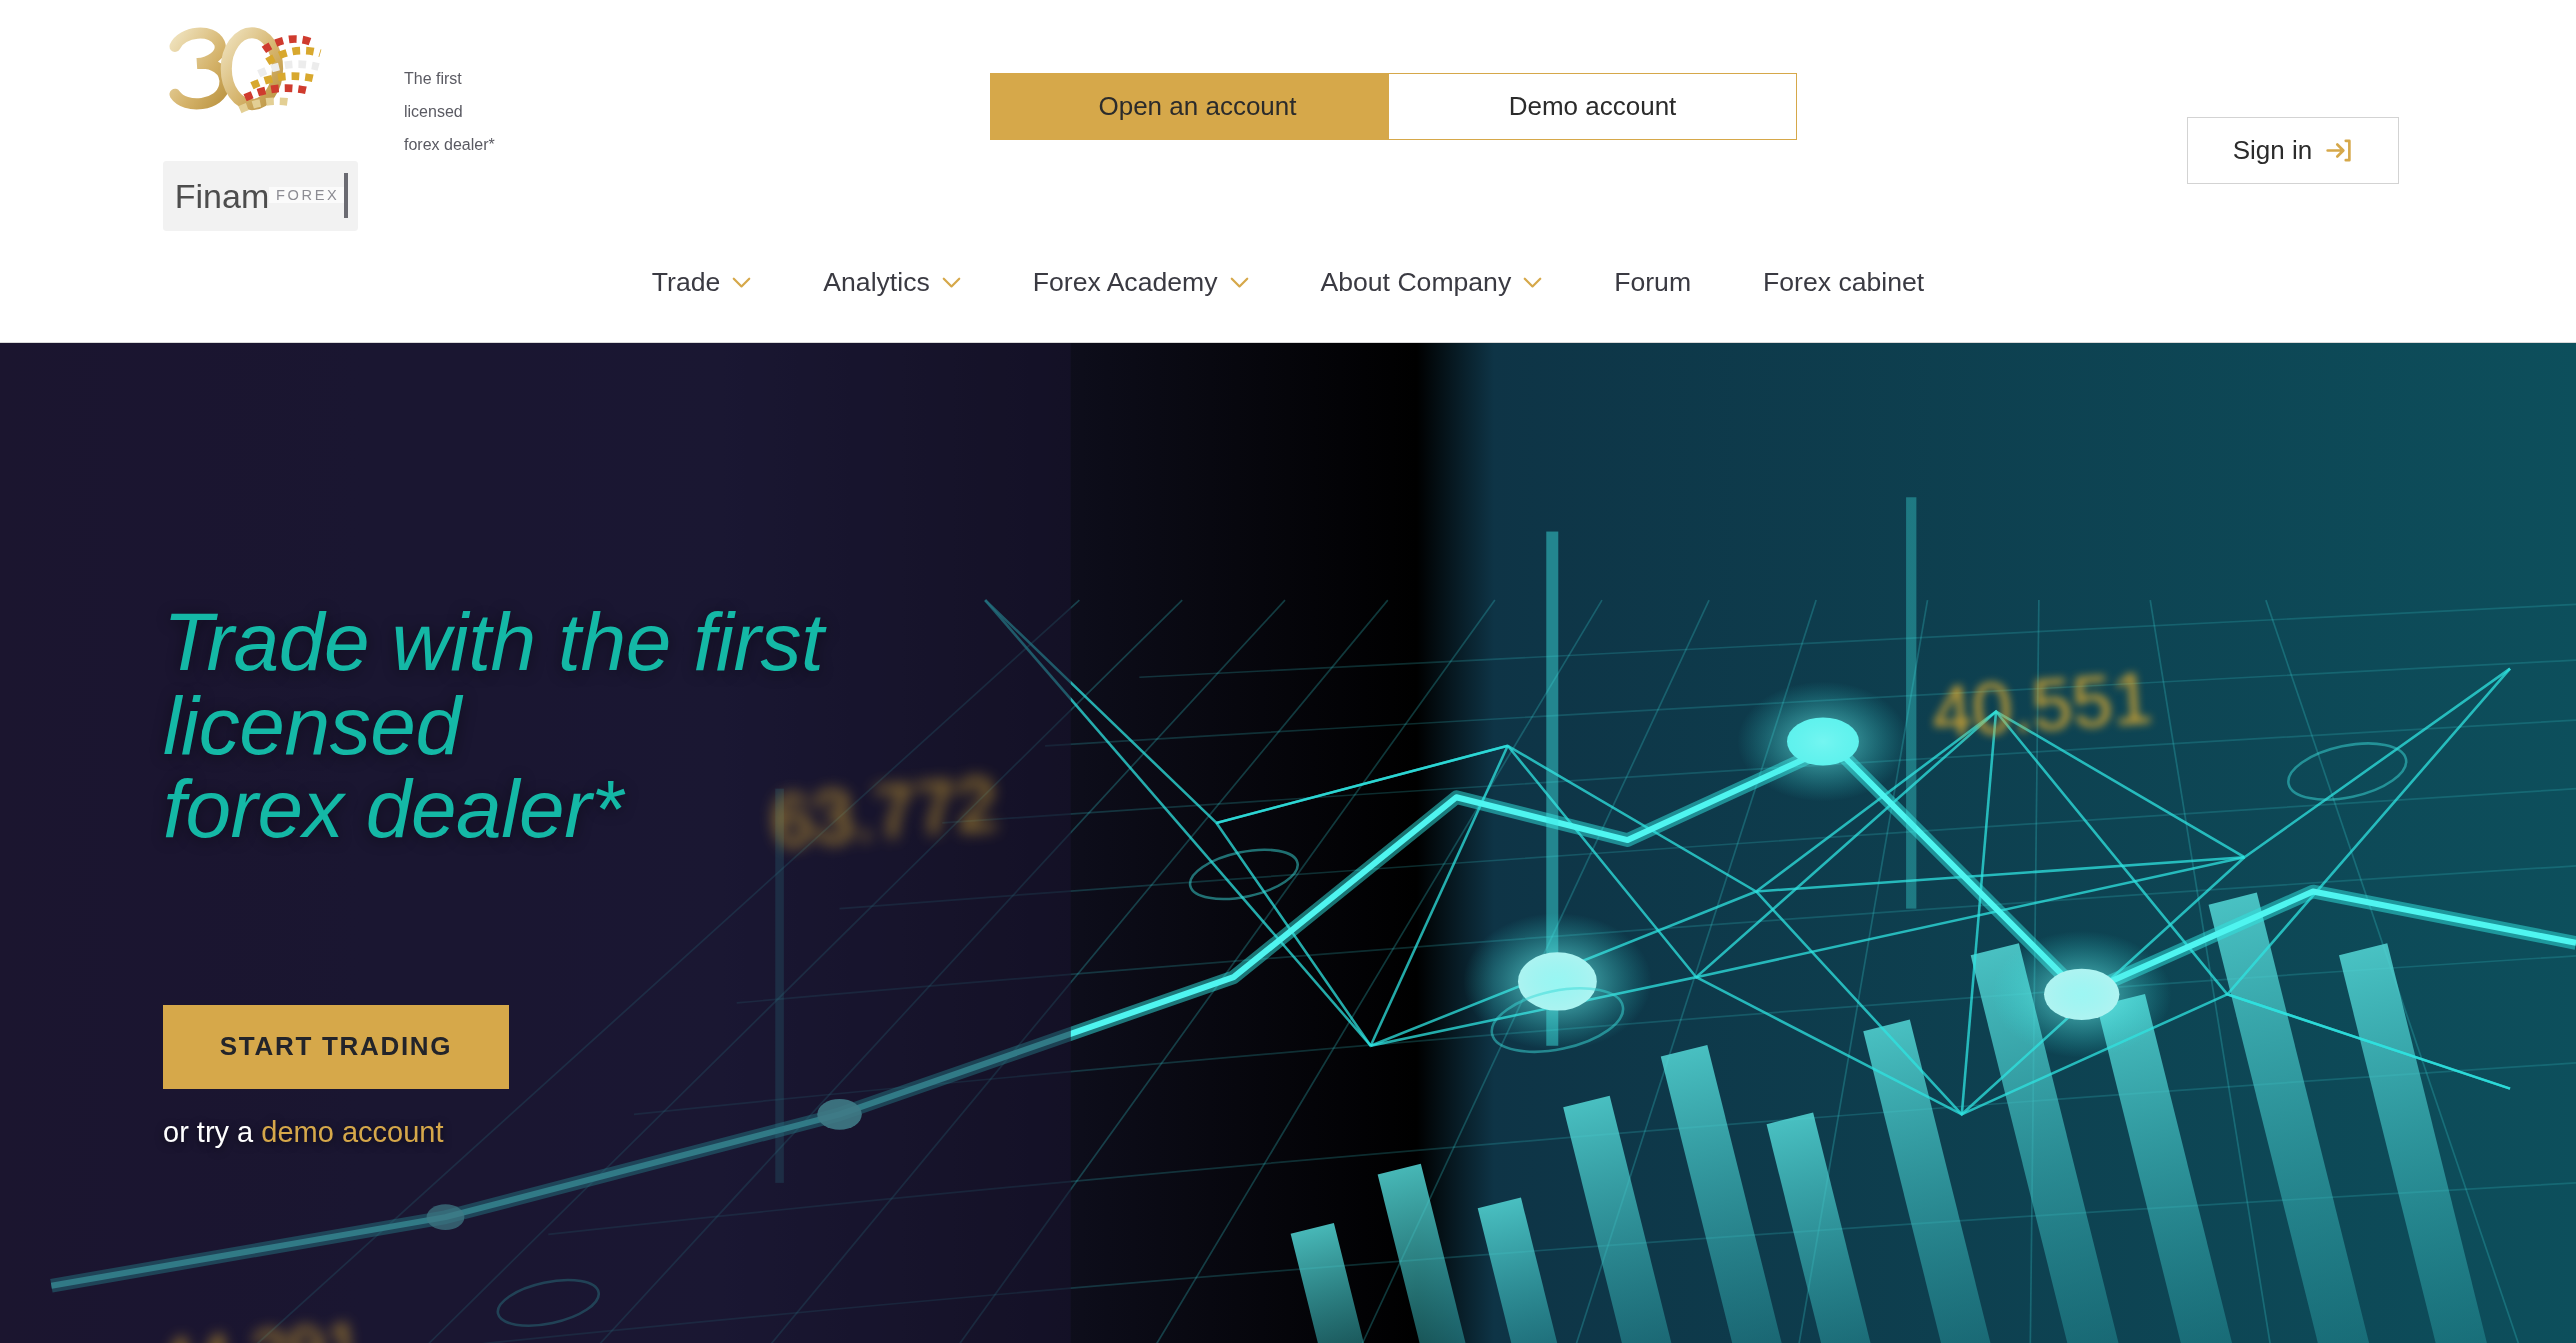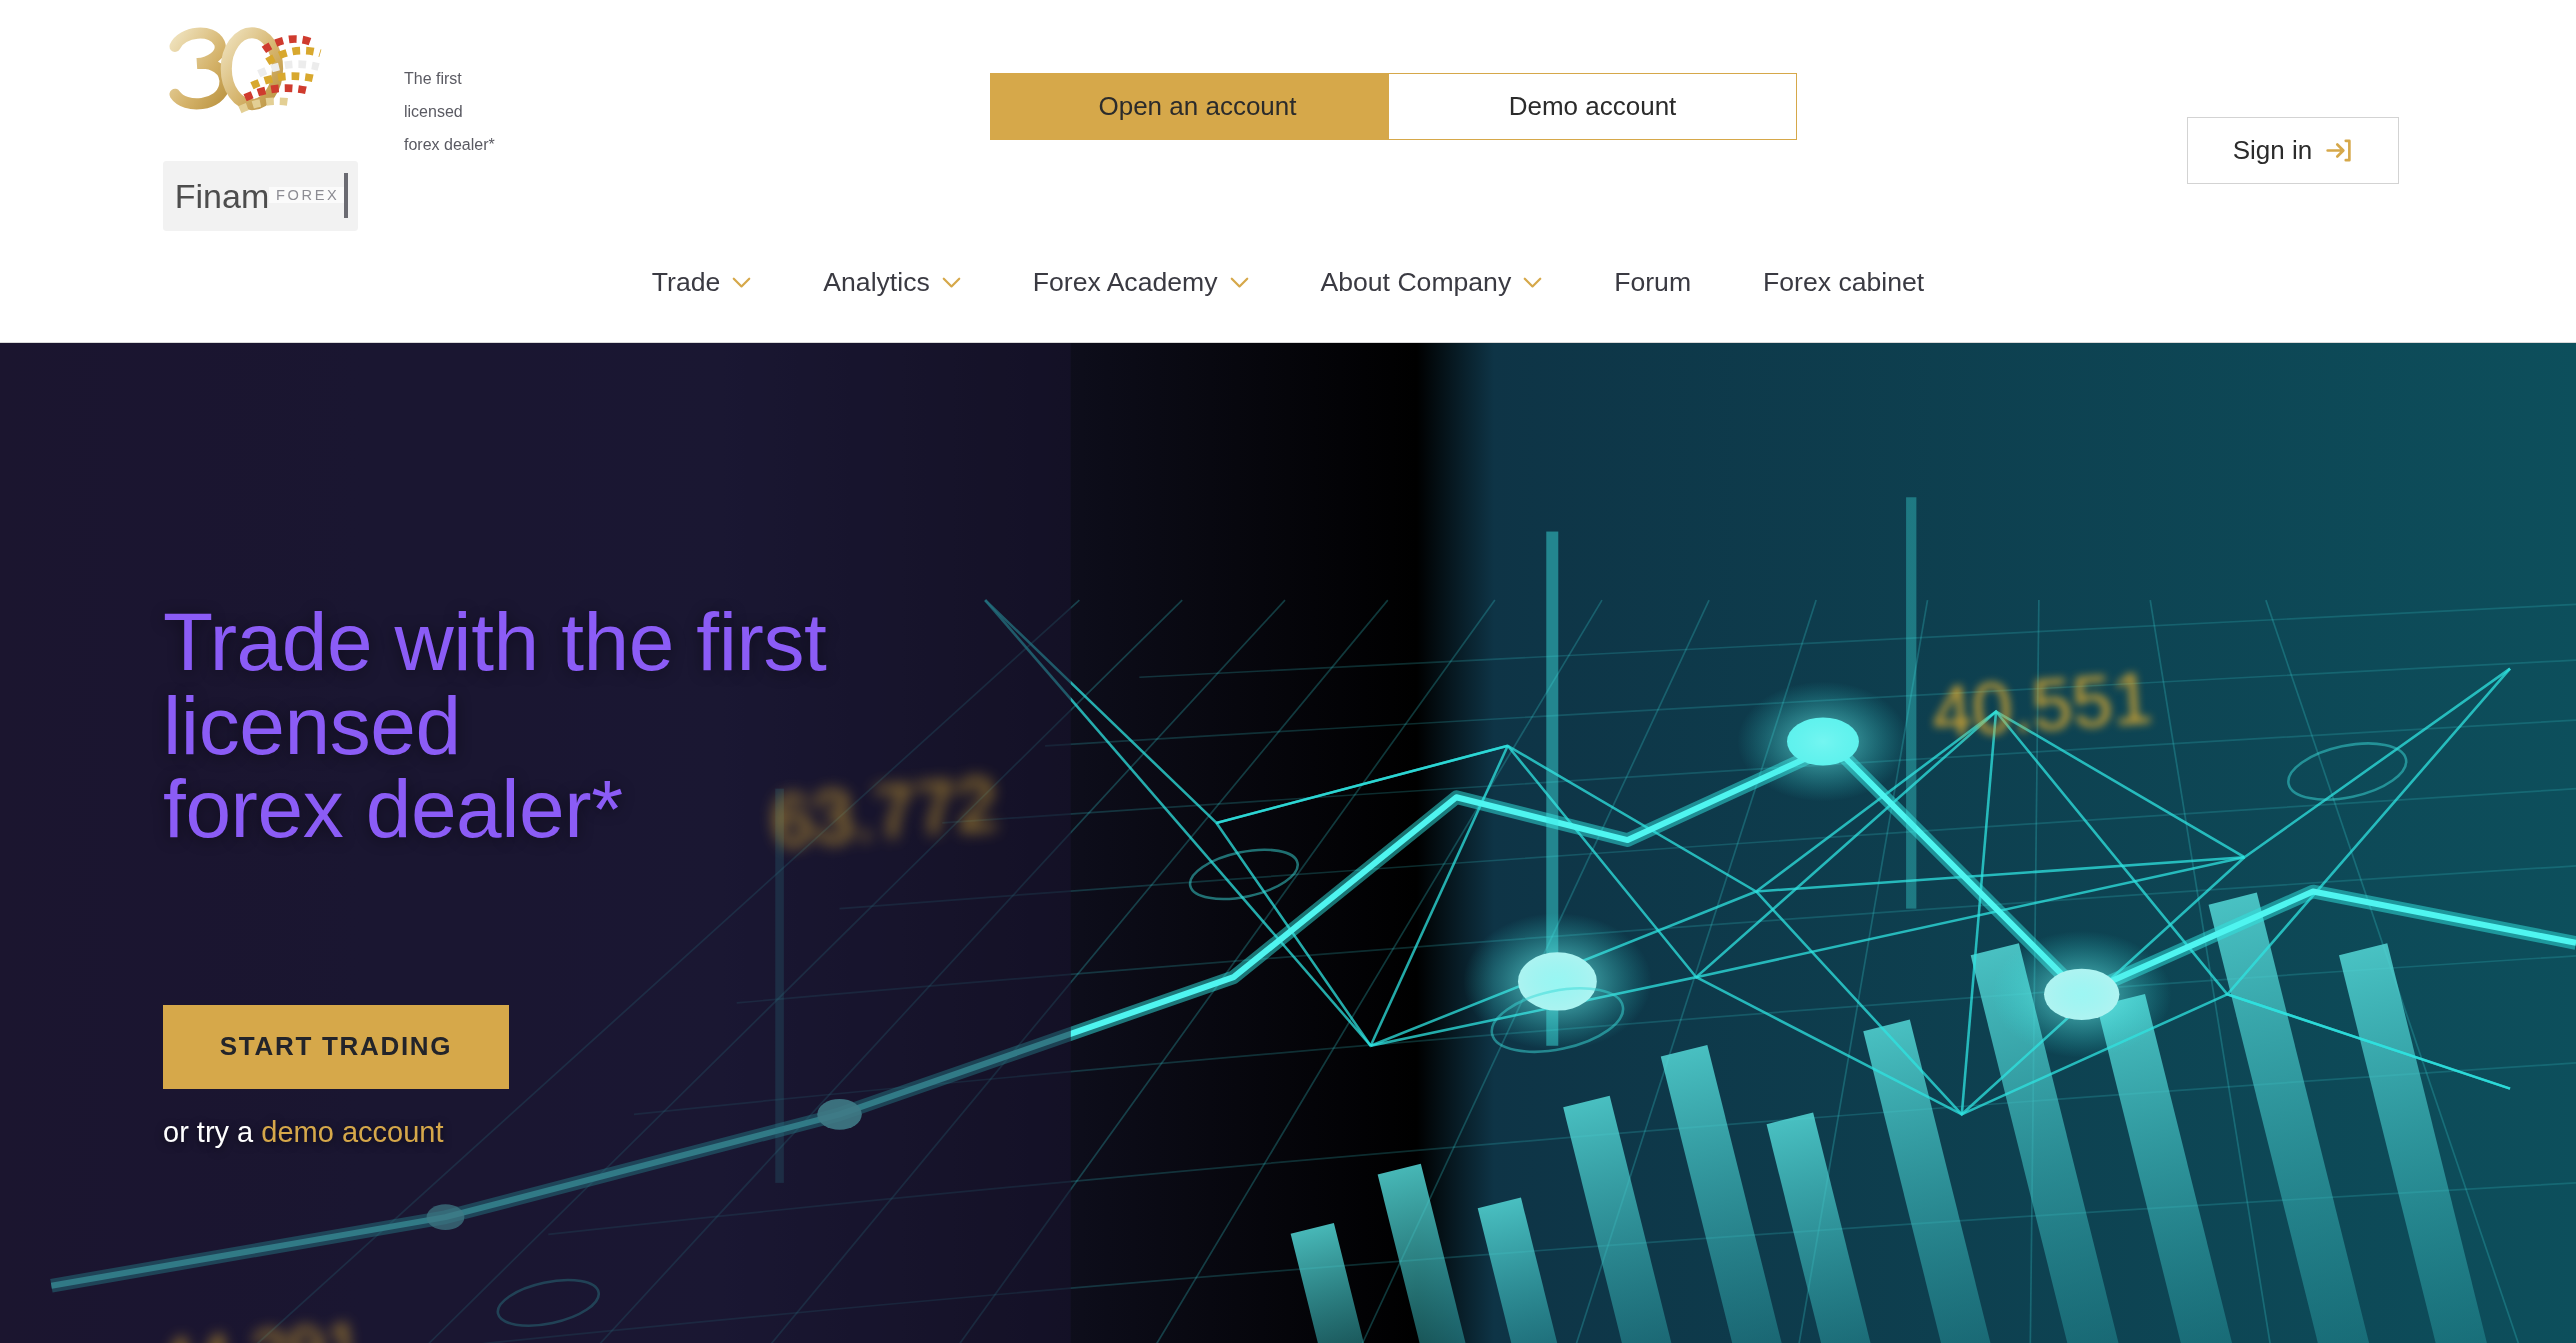--- a/index.html
+++ b/index.html
@@ -121,26 +121,27 @@
     font-weight:400;
     white-space:nowrap;
   }
   .bgnum.n1 { left:771px; top:427px; font-size:74px; filter:blur(7.7px); opacity:.85; transform:rotate(-5deg); }
   .bgnum.n2 { left:1932px; top:321px; font-size:72px; filter:blur(4.3px); opacity:.95; transform:rotate(-4deg); }
   .bgnum.n3 { left:158px; top:972px; font-size:67px; filter:blur(6.9px); opacity:.8; transform:rotate(-5deg); }
 
   
   .hero-copy { position:absolute; left:163px; top:257px; z-index:5; }
   .hero-title {
-    color:#8b5cf6;
+    color:#14b8a6;
     font-size:82px;
     line-height:1.02;
     font-weight:400;
     letter-spacing:-0.4px;
     text-shadow:0 1.7px 15.4px rgba(0,0,0,.45);
+    font-style:italic;
   }
   .hero-title .ln { display:block; }
 
   .btn-start {
     margin-top:154px;
     width:346px; height:84px;
     background:#d6a84a;
     border:none;
     color:#23242a;
     font-size:26px; font-weight:700; letter-spacing:1.7px;

